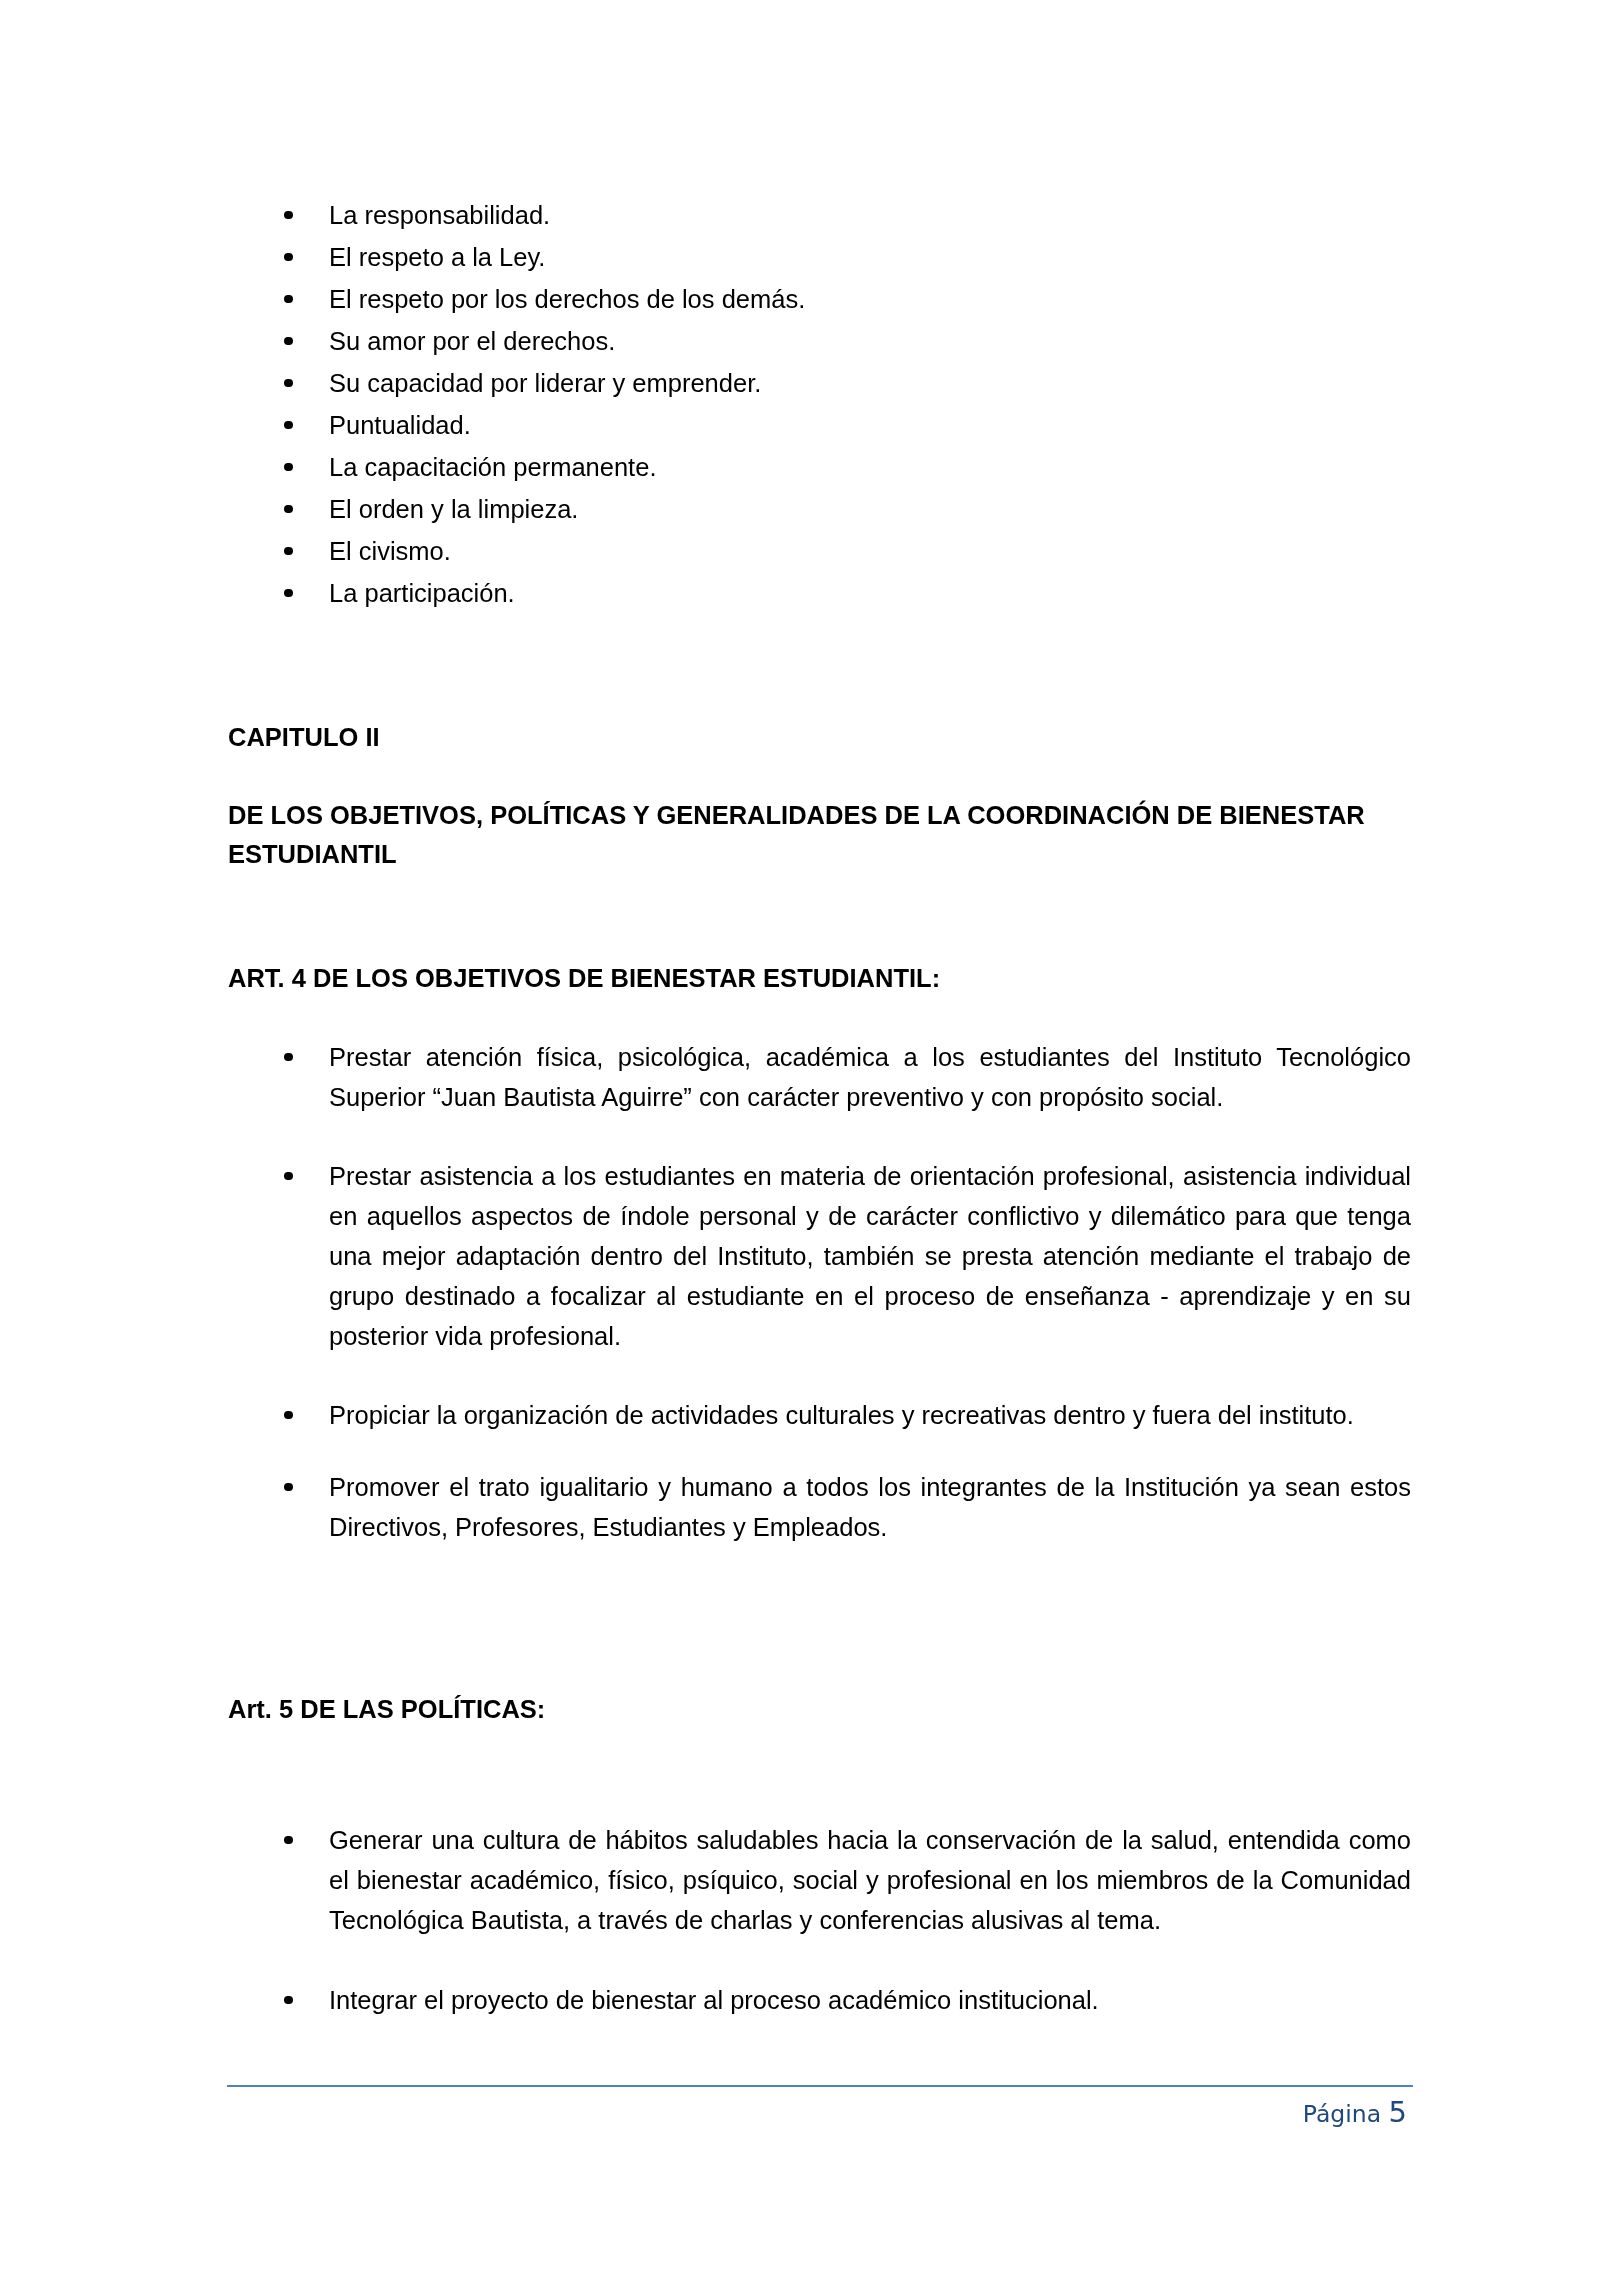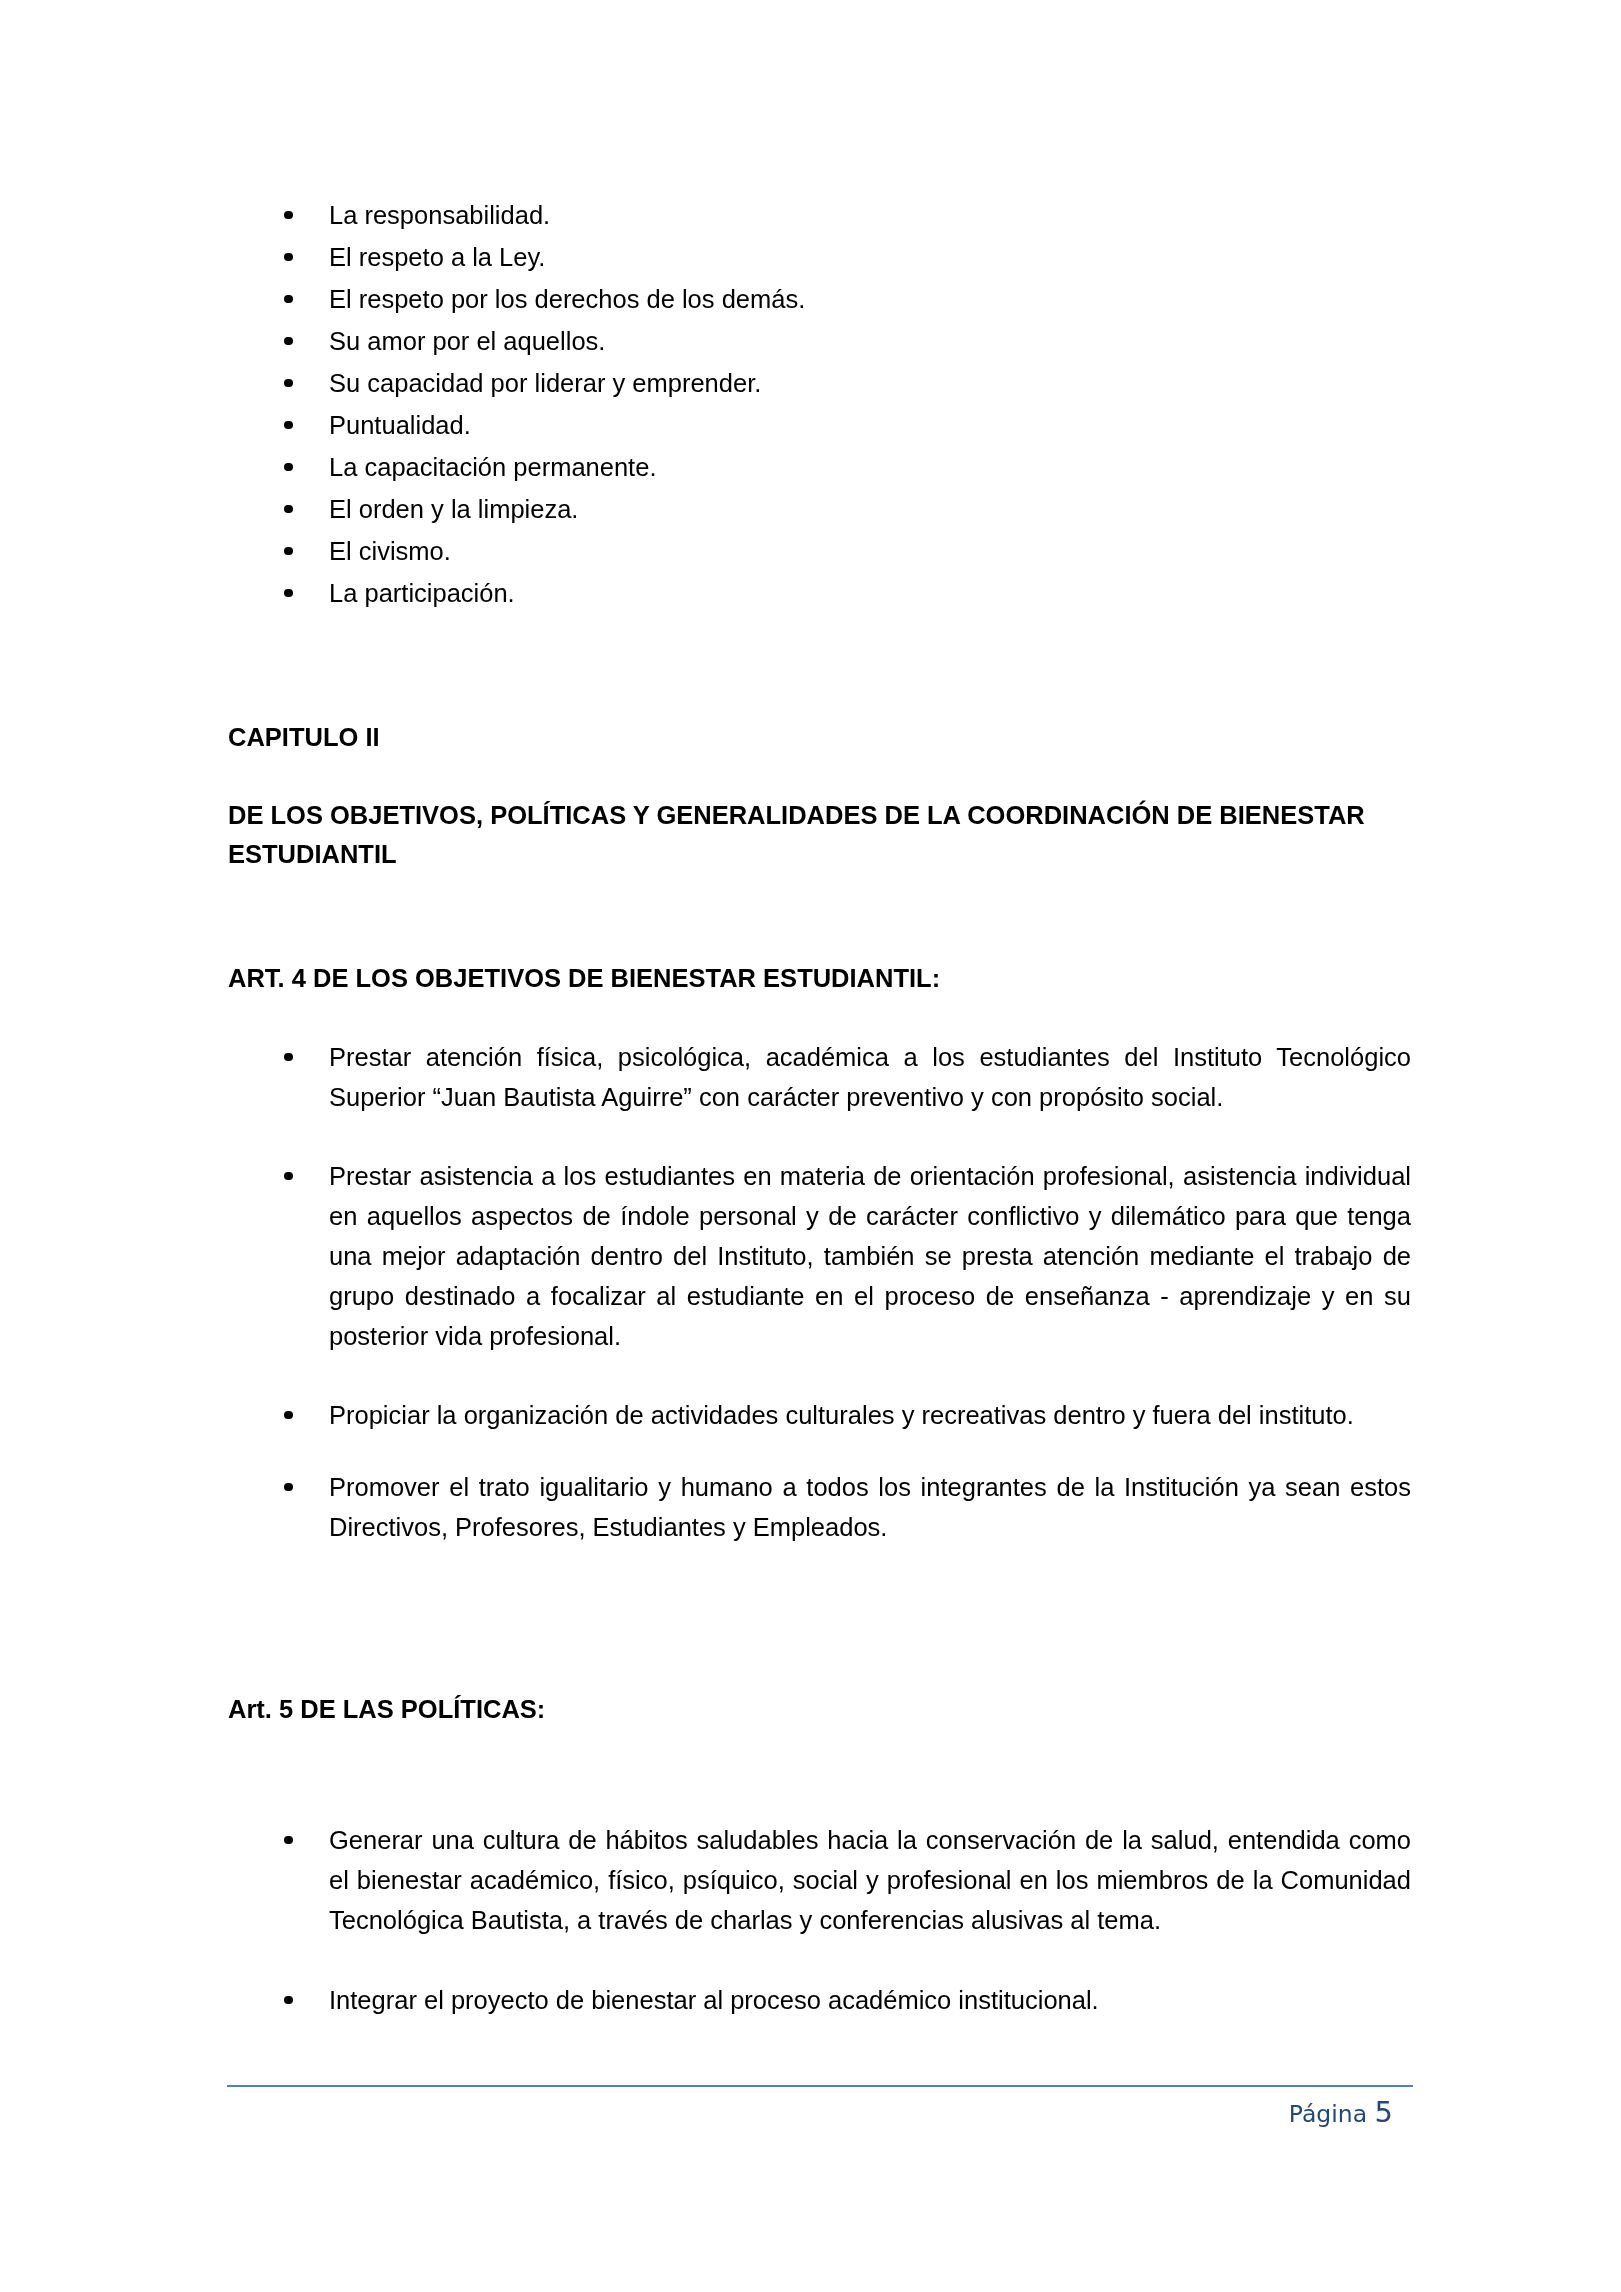--- a/index.html
+++ b/index.html
@@ -27,33 +27,33 @@
 
   .obj-list { top: 1037px; }
   .obj-list li:nth-child(1) { margin-bottom: 39px; }
   .obj-list li:nth-child(2) { margin-bottom: 39px; }
   .obj-list li:nth-child(3) { margin-bottom: 32px; }
 
   .pol-list { top: 1820px; }
   .pol-list li:nth-child(1) { margin-bottom: 40px; }
 
   .footer-rule { position: absolute; left: 227px; top: 2085px; width: 1186px; height: 2px; background: #4f81bd; }
-  .footer-page { position: absolute; right: 228px; top: 2095px; font-family: "DejaVu Sans", sans-serif; font-size: 23.5px; color: #1f497d; white-space: nowrap; }
+  .footer-page { position: absolute; right: 214px; top: 2095px; font-family: "DejaVu Sans", sans-serif; font-size: 23.5px; color: #1f497d; white-space: nowrap; }
   .footer-page .num { font-size: 29px; }
 </style>
 </head>
 <body>
 
 <div class="page">
 
   <ul class="values-list">
     <li><span class="bullet"></span><span>La responsabilidad.</span></li>
     <li><span class="bullet"></span><span>El respeto a la Ley.</span></li>
     <li><span class="bullet"></span><span>El respeto por los derechos de los demás.</span></li>
-    <li><span class="bullet"></span><span>Su amor por el aquellos.</span></li>
+    <li><span class="bullet"></span><span>Su amor por el derechos.</span></li>
     <li><span class="bullet"></span><span>Su capacidad por liderar y emprender.</span></li>
     <li><span class="bullet"></span><span>Puntualidad.</span></li>
     <li><span class="bullet"></span><span>La capacitación permanente.</span></li>
     <li><span class="bullet"></span><span>El orden y la limpieza.</span></li>
     <li><span class="bullet"></span><span>El civismo.</span></li>
     <li><span class="bullet"></span><span>La participación.</span></li>
   </ul>
 
   <div class="chapter chapter-num">CAPITULO II</div>
   <div class="chapter chapter-title">DE LOS OBJETIVOS, POLÍTICAS  Y GENERALIDADES DE LA COORDINACIÓN DE BIENESTAR ESTUDIANTIL</div>

